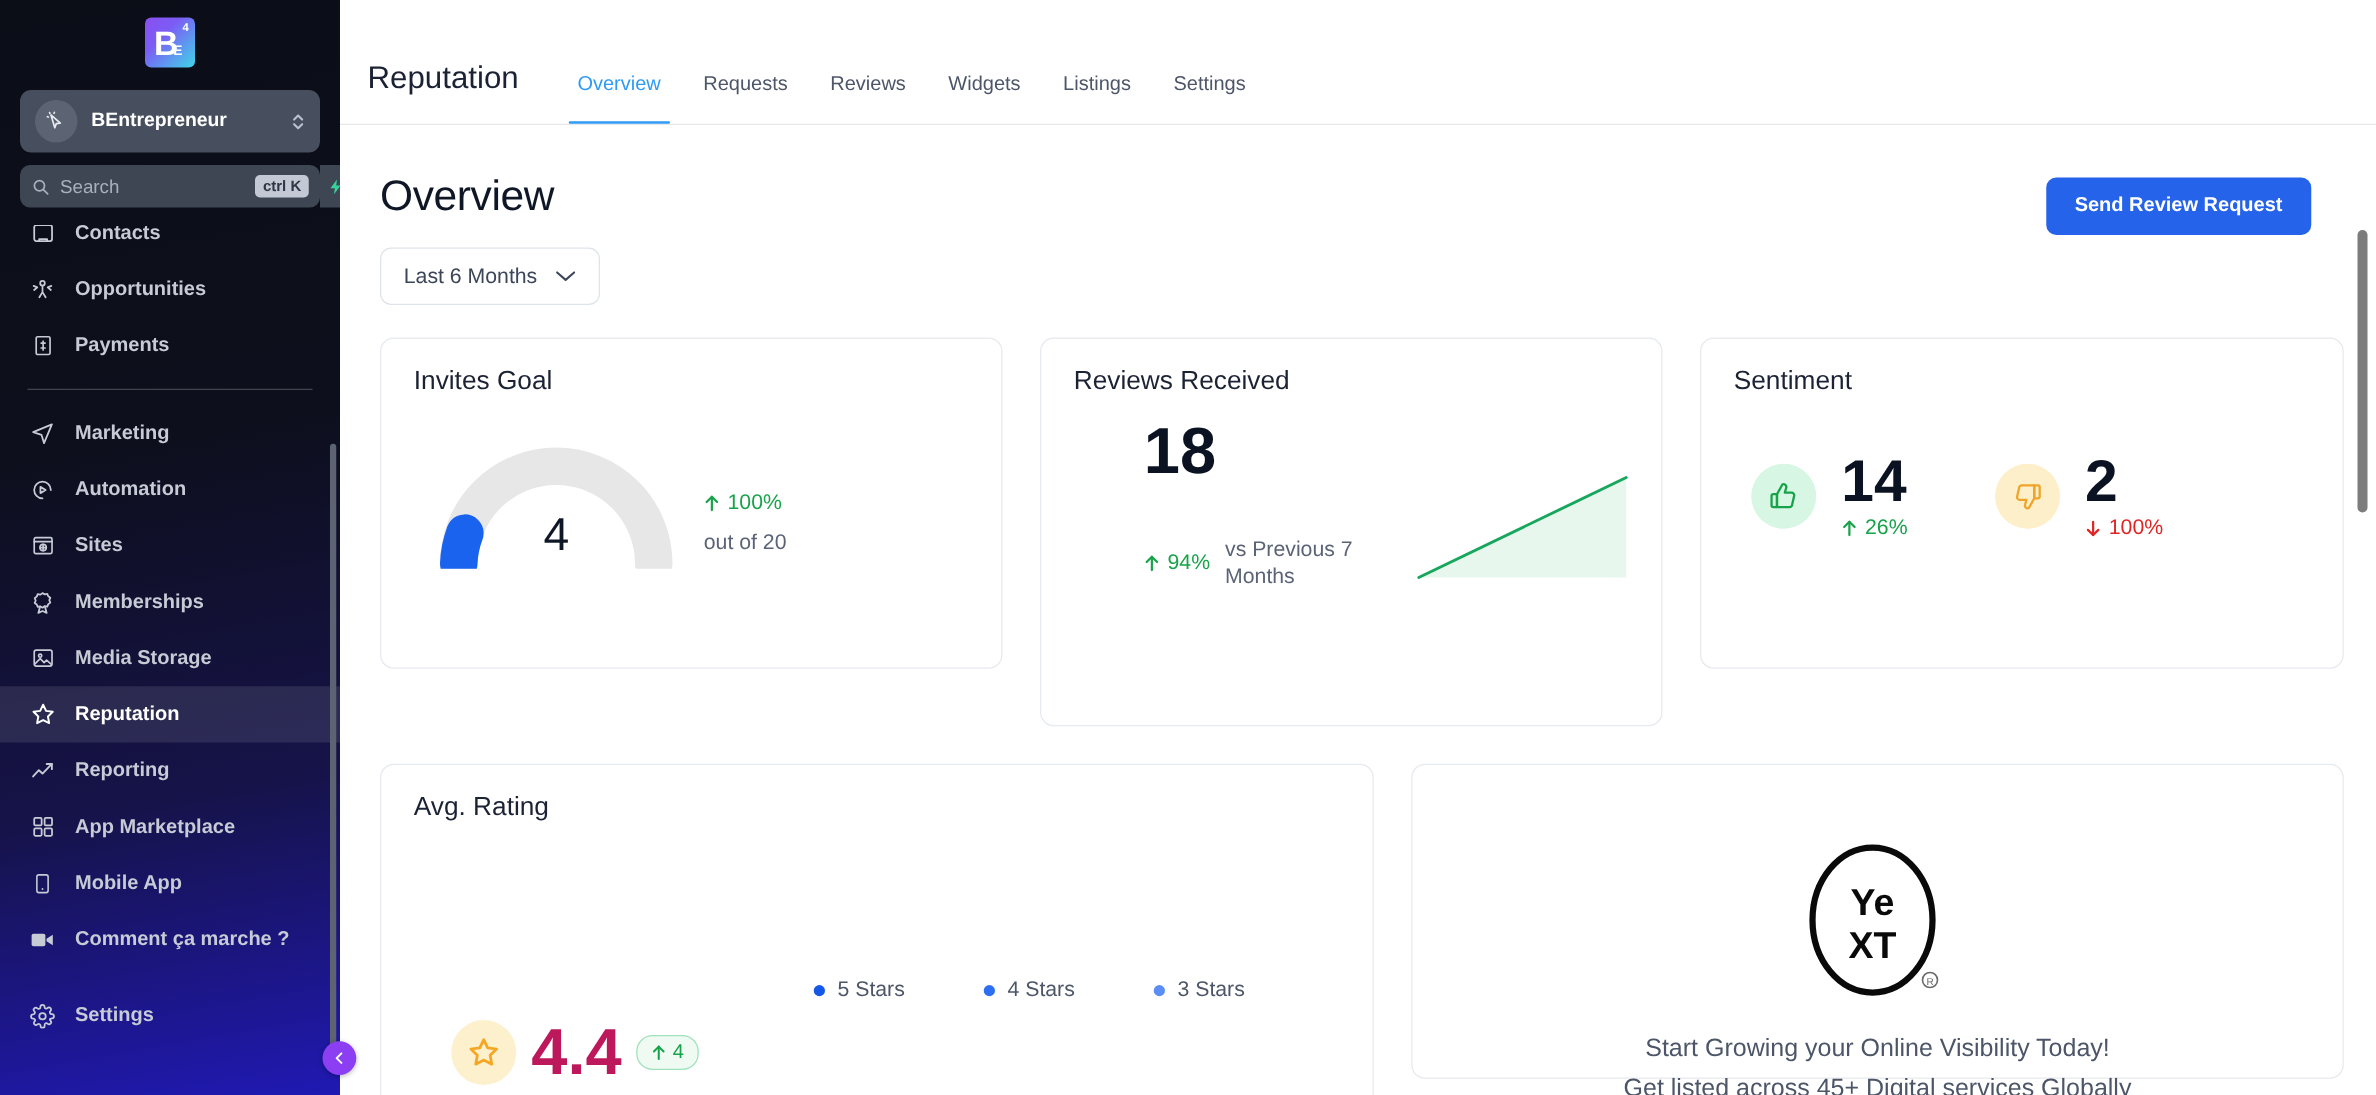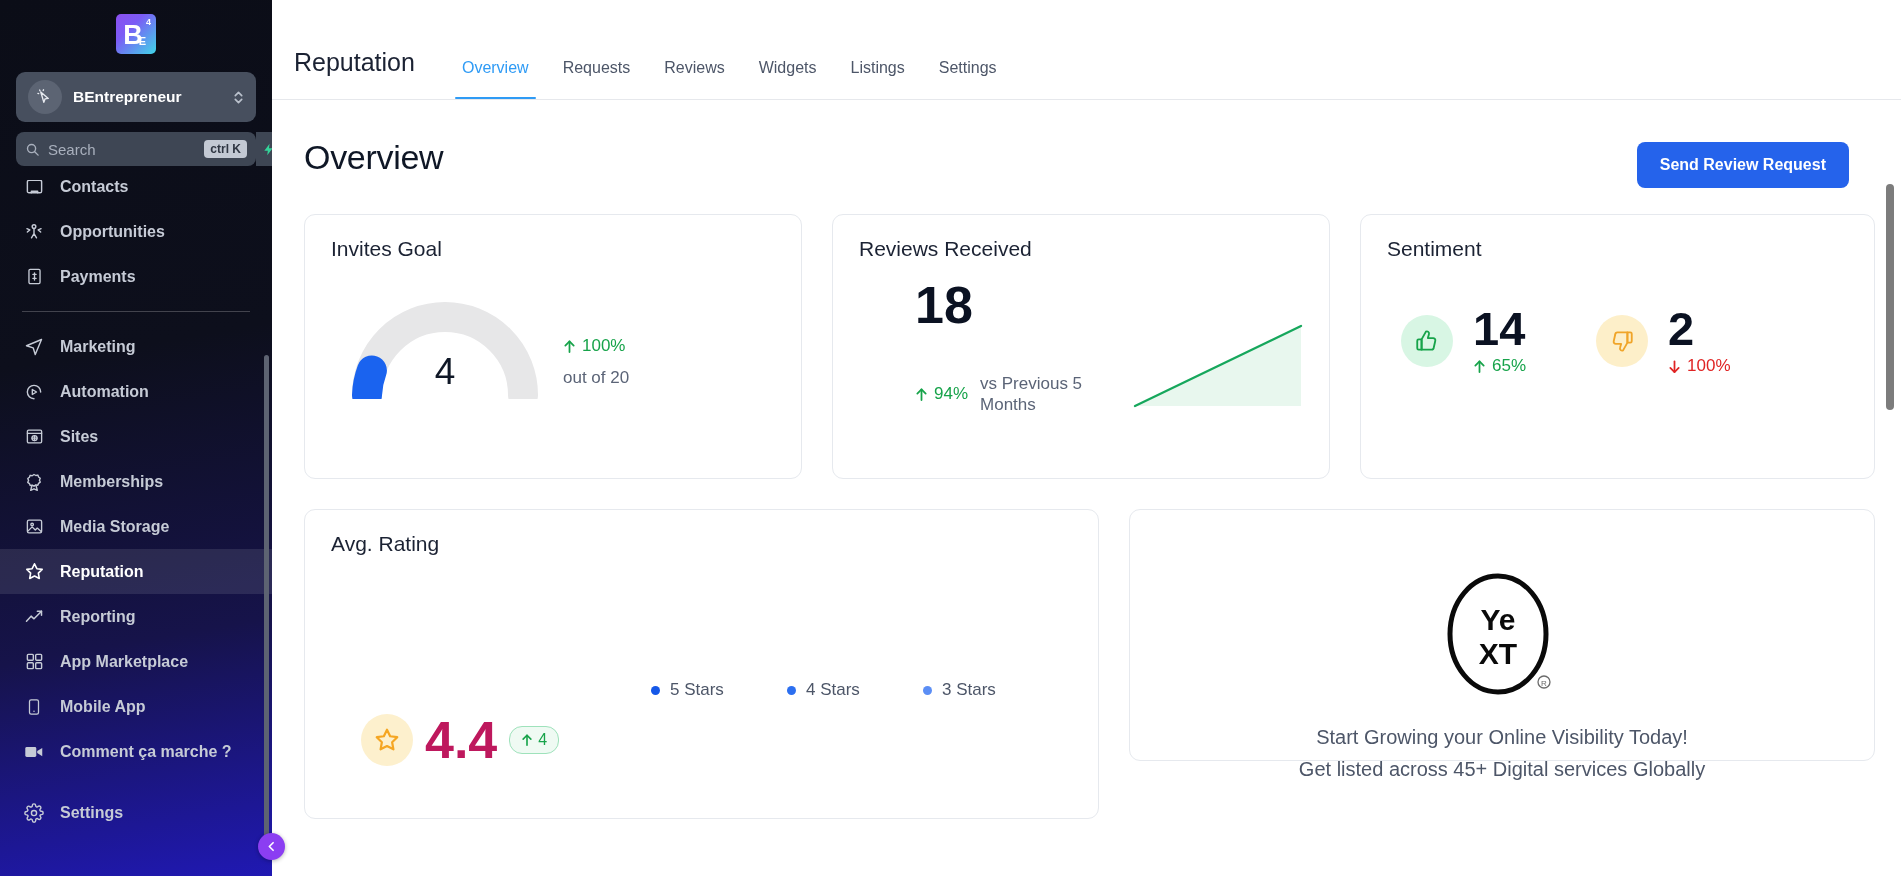--- a/index.html
+++ b/index.html
@@ -115,21 +115,21 @@
   }
 
   .cards-row { display: flex; gap: 30px; margin-top: 26px; }
   .card {
     border: 1px solid #e6e9ee; border-radius: 11px; background: #fff;
     padding: 22px 26px; position: relative;
   }
   .card-title { font-size: 21px; color: #1b2233; font-weight: 400; }
 
   .card-invites { flex: 0 0 498px; height: 265px; }
-  .card-reviews { flex: 0 0 498px; height: 265px; }
+  .card-reviews { flex: 0 0 498px; height: 311px; }
   .card-sent { flex: 1 1 auto; height: 265px; min-width: 480px; }
 
   
   .gauge-row { display: flex; align-items: center; gap: 18px; margin-top: 34px; padding-left: 14px; }
   .gauge { position: relative; width: 200px; height: 104px; }
   .gauge-val {
     position: absolute; left: 0; right: 0; top: 56px; text-align: center;
     font-size: 37px; color: #0f1726; font-weight: 400;
   }
   .delta-col { display: flex; flex-direction: column; gap: 12px; padding-top: 30px; }
@@ -411,20 +411,28 @@
         <div class="tab">Listings</div>
         <div class="tab">Settings</div>
       </div>
     </div>
 
     <div class="content">
 
       <div class="head-row">
         <div>
           <div class="ov-title">Overview</div>
+          <div class="range-sel">
+            <span>Last 6 Months</span>
+            <span>
+              <svg width="17" height="11" viewBox="0 0 20 12" fill="none" stroke="#3c4659" stroke-width="1.9" stroke-linecap="round" stroke-linejoin="round">
+                  <path d="M2 3l8 7 8-7"></path>
+                </svg>
+            </span>
+          </div>
         </div>
         <button class="send-btn">Send Review Request</button>
       </div>
 
       <div class="cards-row">
 
         <section class="card card-invites">
           <div class="card-title">Invites Goal</div>
           <div class="gauge-row">
             <div class="gauge">
@@ -453,21 +461,21 @@
             <div class="rr-left">
               <div class="rr-big">18</div>
               <div class="rr-foot">
                 <div class="delta-up">
                   <svg width="13" height="15" viewBox="0 0 14 16" fill="none" stroke="#17a34a" stroke-width="1.9" stroke-linecap="round" stroke-linejoin="round">
                     <path d="M7 14V2.5"></path>
                       <path d="M2.5 7L7 2.5 11.5 7"></path>
                   </svg>
                   <span>94%</span>
                 </div>
-                <div class="rr-vs">vs Previous 5 Months</div>
+                <div class="rr-vs">vs Previous 7 Months</div>
               </div>
             </div>
             <div class="rr-spark">
               <svg width="170" height="90" viewBox="0 0 170 90">
                 <path d="M2 86 L168 6 L168 86 Z" fill="#e8f7ee"></path>
                 <path d="M2 86 L168 6" fill="none" stroke="#16a75c" stroke-width="2.3" stroke-linecap="round"></path>
               </svg>
             </div>
           </div>
         </section>
@@ -483,21 +491,21 @@
                   <path d="M7 10.5l4-7.2a2 2 0 0 1 2.8 2.4l-1 3.6h4.9a2 2 0 0 1 1.95 2.45l-1.4 6.2A2 2 0 0 1 16.3 20H7z"></path>
                 </svg>
               </div>
               <div class="sent-nums">
                 <div class="sent-num">14</div>
                 <div class="delta-up">
                   <svg width="13" height="15" viewBox="0 0 14 16" fill="none" stroke="#17a34a" stroke-width="1.9" stroke-linecap="round" stroke-linejoin="round">
                     <path d="M7 14V2.5"></path>
                       <path d="M2.5 7L7 2.5 11.5 7"></path>
                   </svg>
-                  <span>65%</span>
+                  <span>26%</span>
                 </div>
               </div>
             </div>
 
             <div class="sent-unit">
               <div class="sent-ic neg">
                 <svg width="26" height="26" viewBox="0 0 24 24" fill="none" stroke="#f0a52a" stroke-width="1.7" stroke-linecap="round" stroke-linejoin="round">
                   <path d="M17 13.5V4h2.7A1.3 1.3 0 0 1 21 5.3v6.9a1.3 1.3 0 0 1-1.3 1.3z"></path>
                   <path d="M17 13.5l-4 7.2a2 2 0 0 1-2.8-2.4l1-3.6H6.3a2 2 0 0 1-1.95-2.45l1.4-6.2A2 2 0 0 1 7.7 4H17z"></path>
                 </svg>

